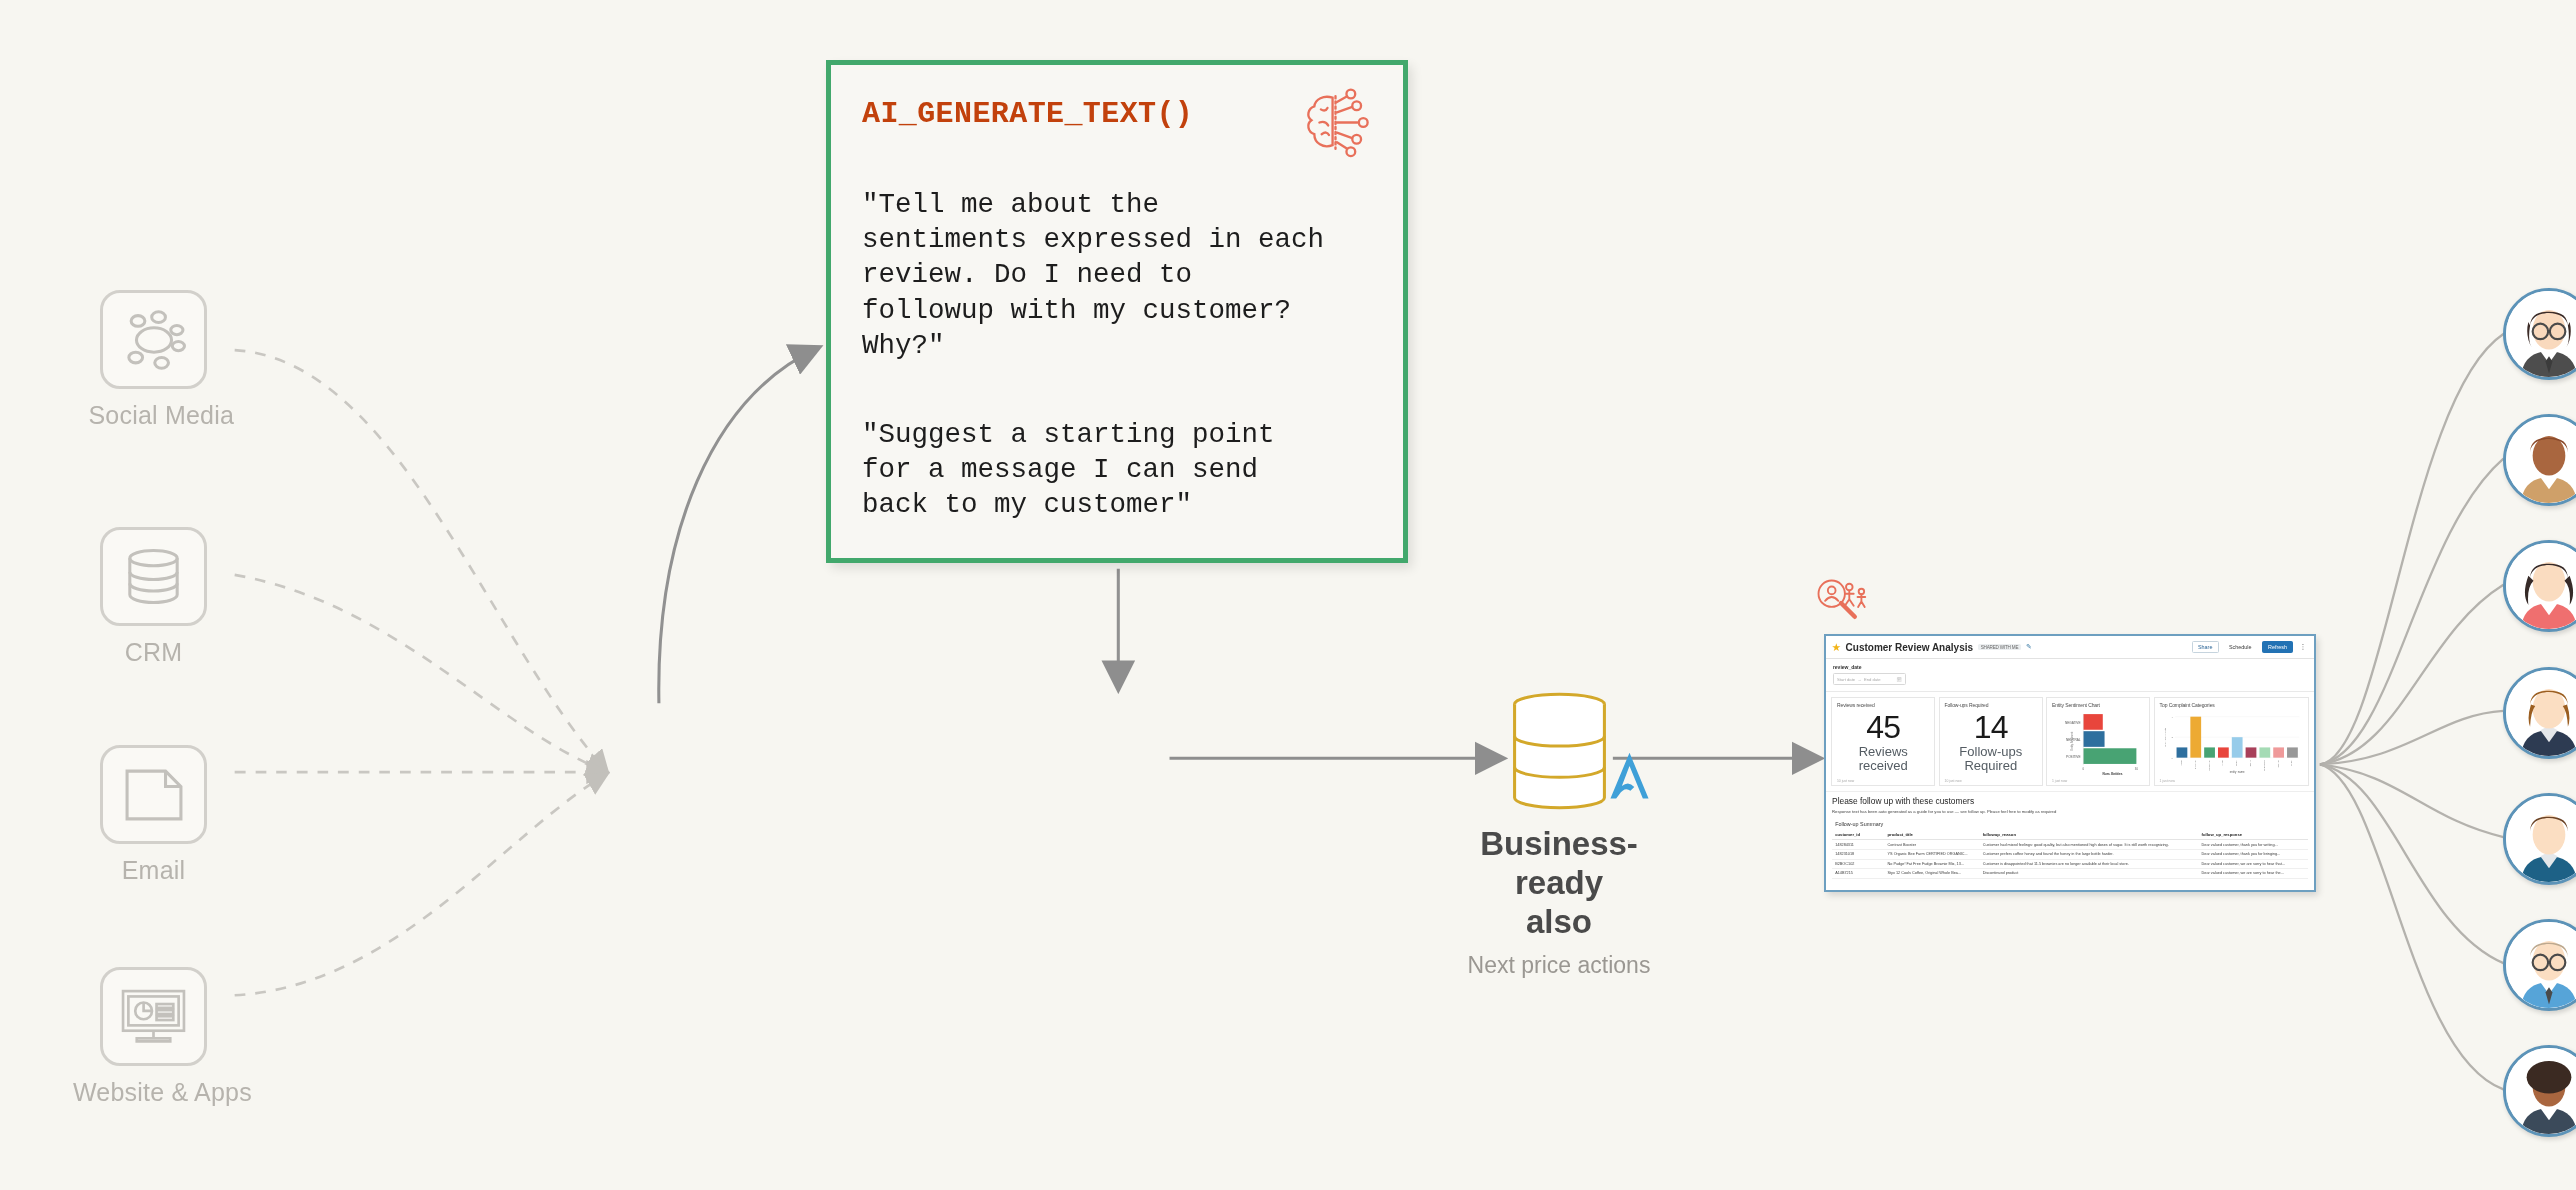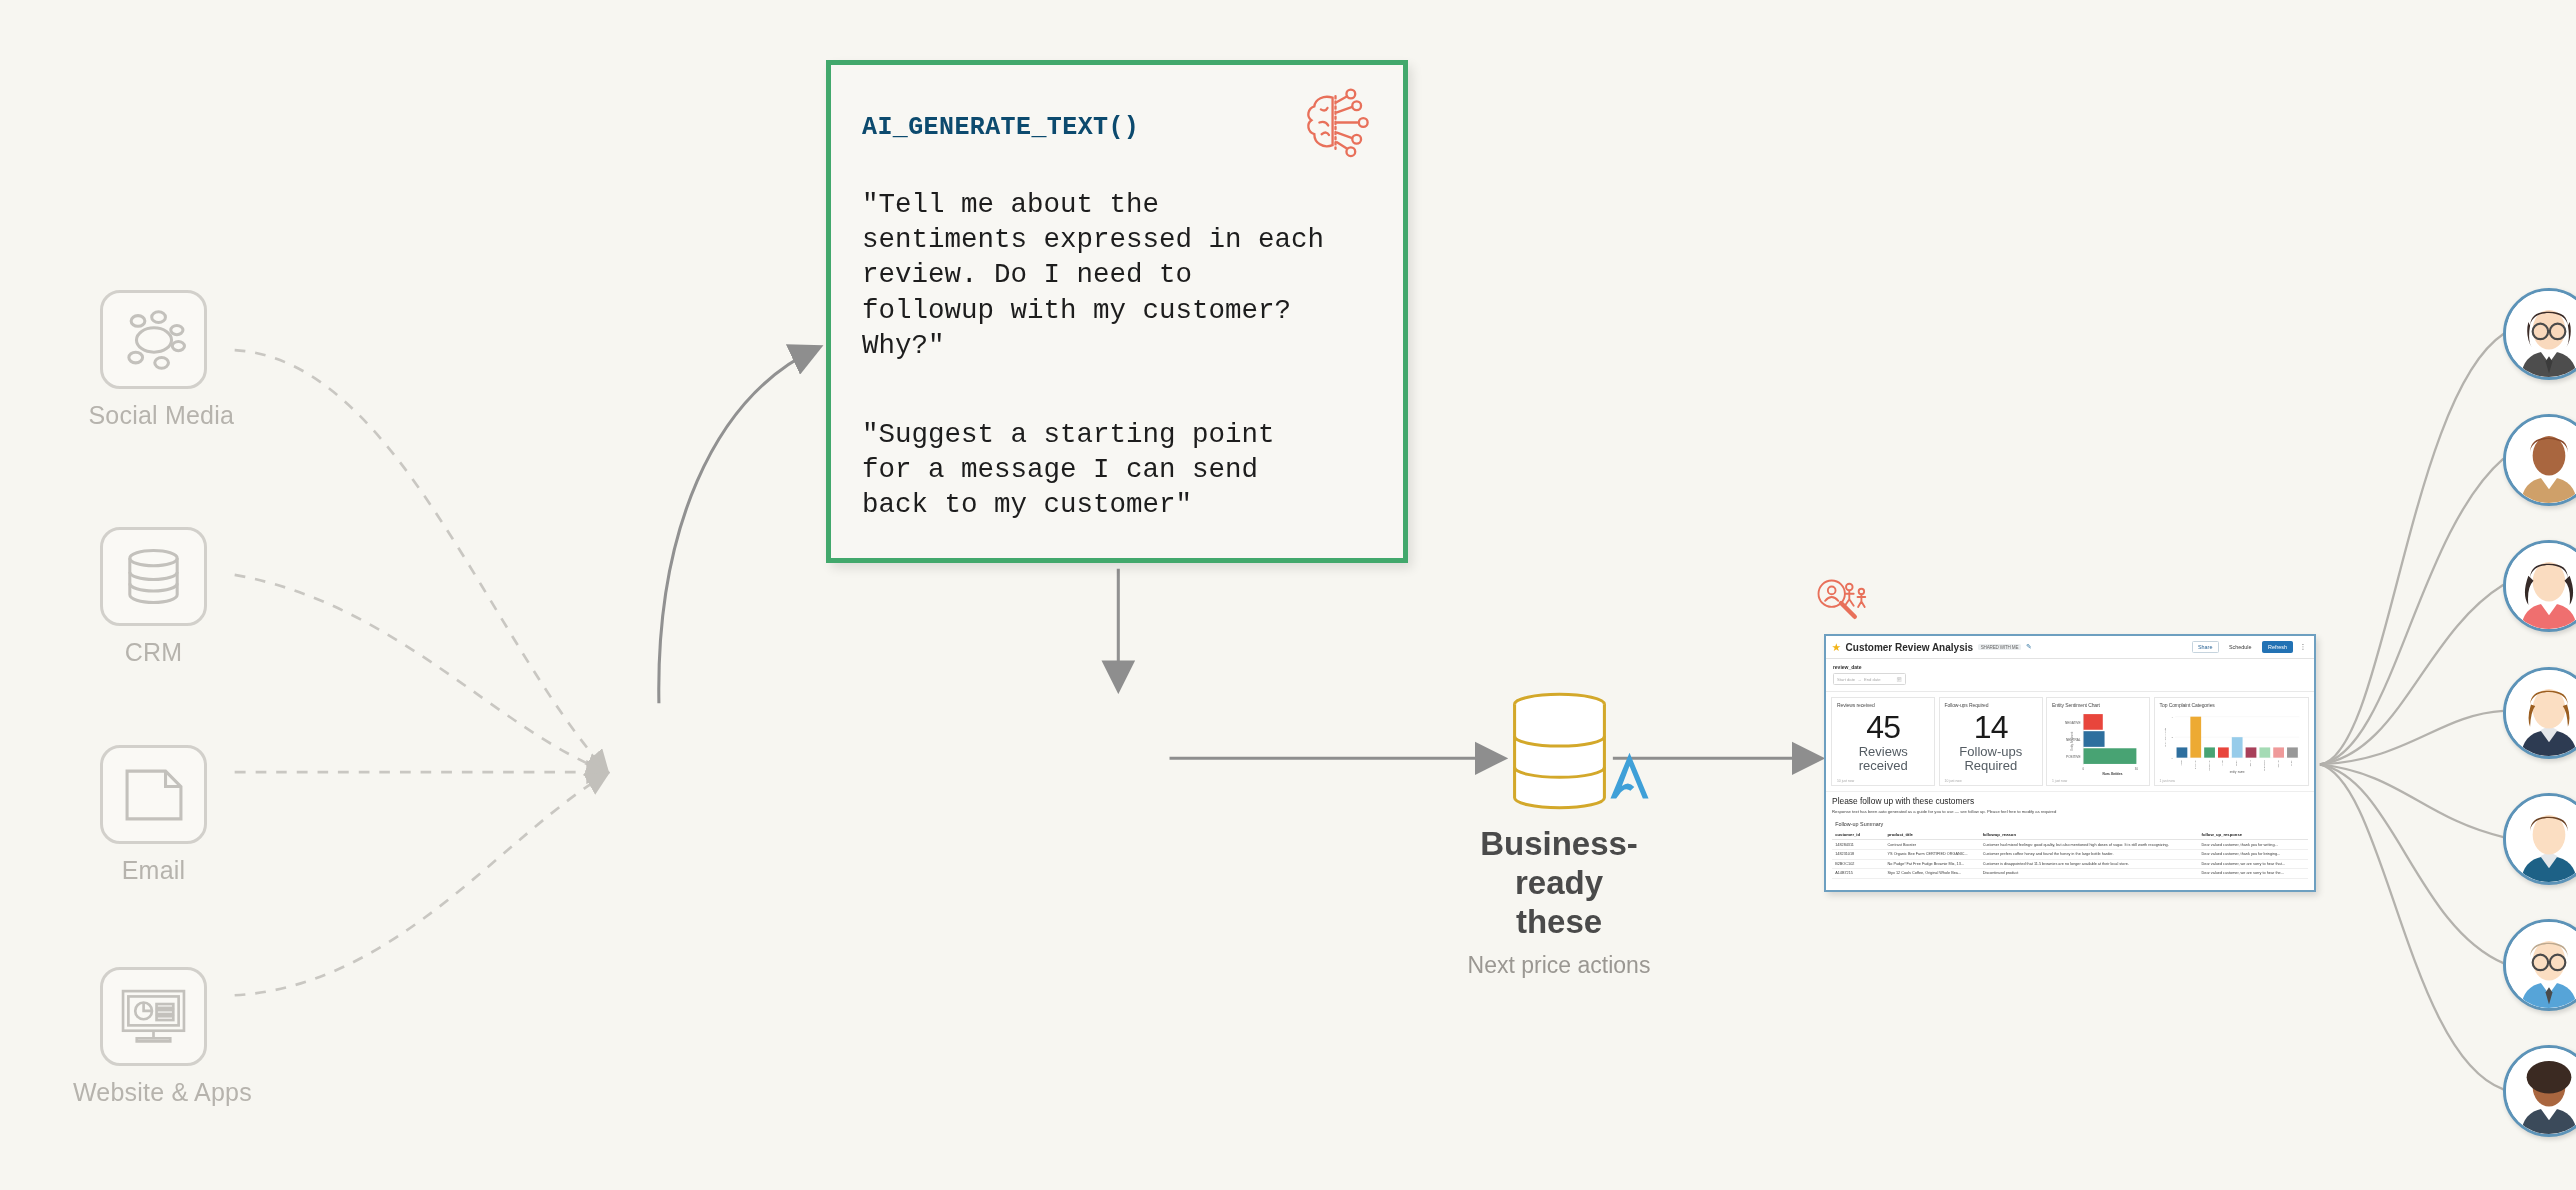--- a/index.html
+++ b/index.html
@@ -31,21 +31,21 @@
   #prompt-card {
     position: absolute; left: 826px; top: 60px;
     width: 582px; height: 503px;
     background: #f8f7f3;
     border: 5.4px solid #42a86c;
     box-shadow: 4.6px 6.1px 10.7px rgba(0,0,0,.11);
   }
   #prompt-title {
     position: absolute; left: 31px; top: 32px;
     font-family: "Liberation Mono", "DejaVu Sans Mono", monospace;
-    font-weight: bold; font-size: 25px; color: #0c4a6e; letter-spacing: 0.4px; margin-top: 16px;
+    font-weight: bold; font-size: 30px; color: #c2410c; letter-spacing: 0.4px;
   }
   #brain-icon { position: absolute; right: 31px; top: 21.4px; width: 73px; height: 73px; }
   .prompt-body {
     position: absolute; left: 31px; right: 27.5px;
     font-family: "Liberation Mono", "DejaVu Sans Mono", monospace;
     font-size: 27.5px; line-height: 1.28; color: #1d1d1d; white-space: pre-wrap;
   }
   #prompt-p1 { top: 122px; }
   #prompt-p2 { top: 352px; }
 
@@ -266,21 +266,21 @@
         <ellipse cx="66" cy="16" rx="59" ry="13"></ellipse>
         <path d="M7,16 V139 A59,13 0 0 0 125,139 V16" fill="#fff"></path>
         <path d="M7,58 A59,13 0 0 0 125,58" fill="none"></path>
         <path d="M7,99 A59,13 0 0 0 125,99" fill="none"></path>
       </svg>
       <svg class="db-logo" style="left:90px;top:55px;" viewBox="0 0 64 64" fill="#3fa0d8">
         <path d="M32,6 L52,54 L46,54 L32,20 L24,41 q7,-6 13,1 l-4,4 q-6,-5 -12,4 L18,54 L12,54 Z"></path>
       </svg>
     </div>
     <div class="node-title bold" style="white-space:pre-line;margin-top:15.3px;line-height:1.18;">Business-ready
-these</div>
+also</div>
     <div class="node-sub" style="margin-top:9.2px;">Next price actions</div>
   </div>
 
   <svg id="insight-icon" viewBox="0 0 100 100" fill="none" stroke="#e8705a" stroke-width="3.4" stroke-linecap="round">
     <circle cx="34" cy="34" r="24"></circle>
     <path d="M51,51 L76,76" stroke-width="8"></path>
     <circle cx="34" cy="28" r="7"></circle>
     <path d="M22,47 q12,-14 24,0"></path>
     <circle cx="66" cy="22" r="6"></circle>
       <path d="M66,28 V44 M58,34 H74 M66,44 L58,56 M66,44 L74,56"></path>

